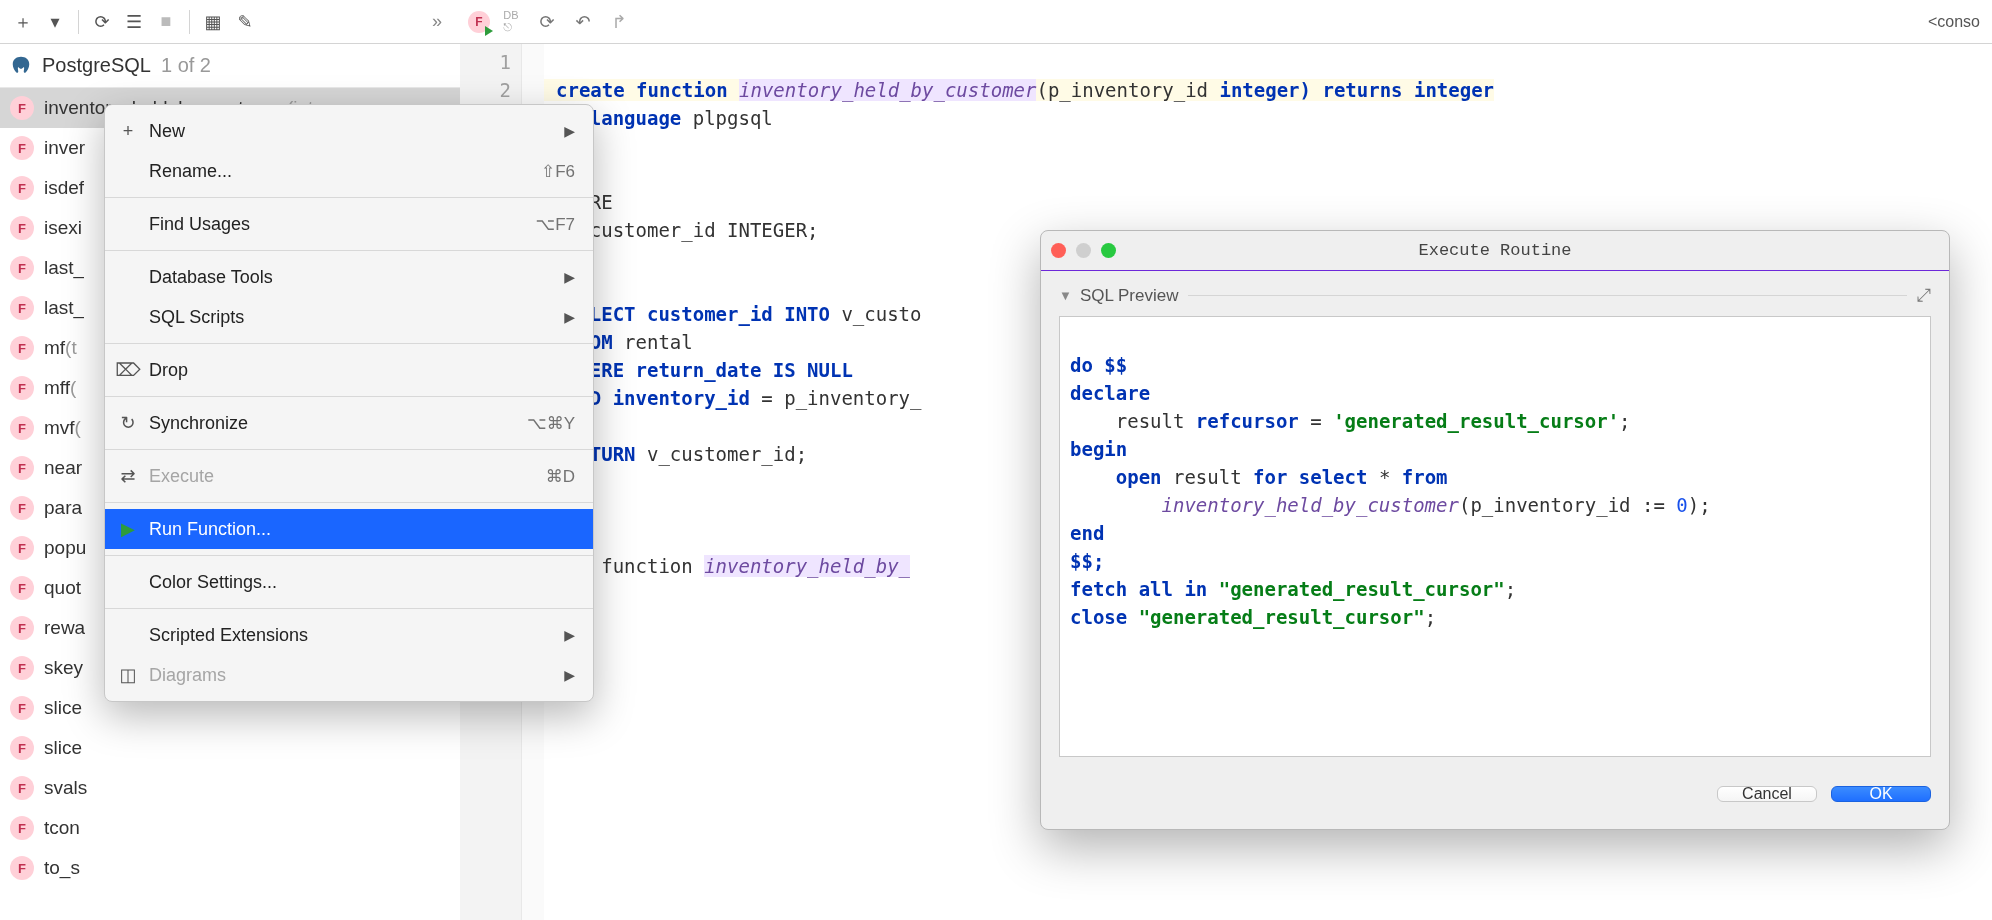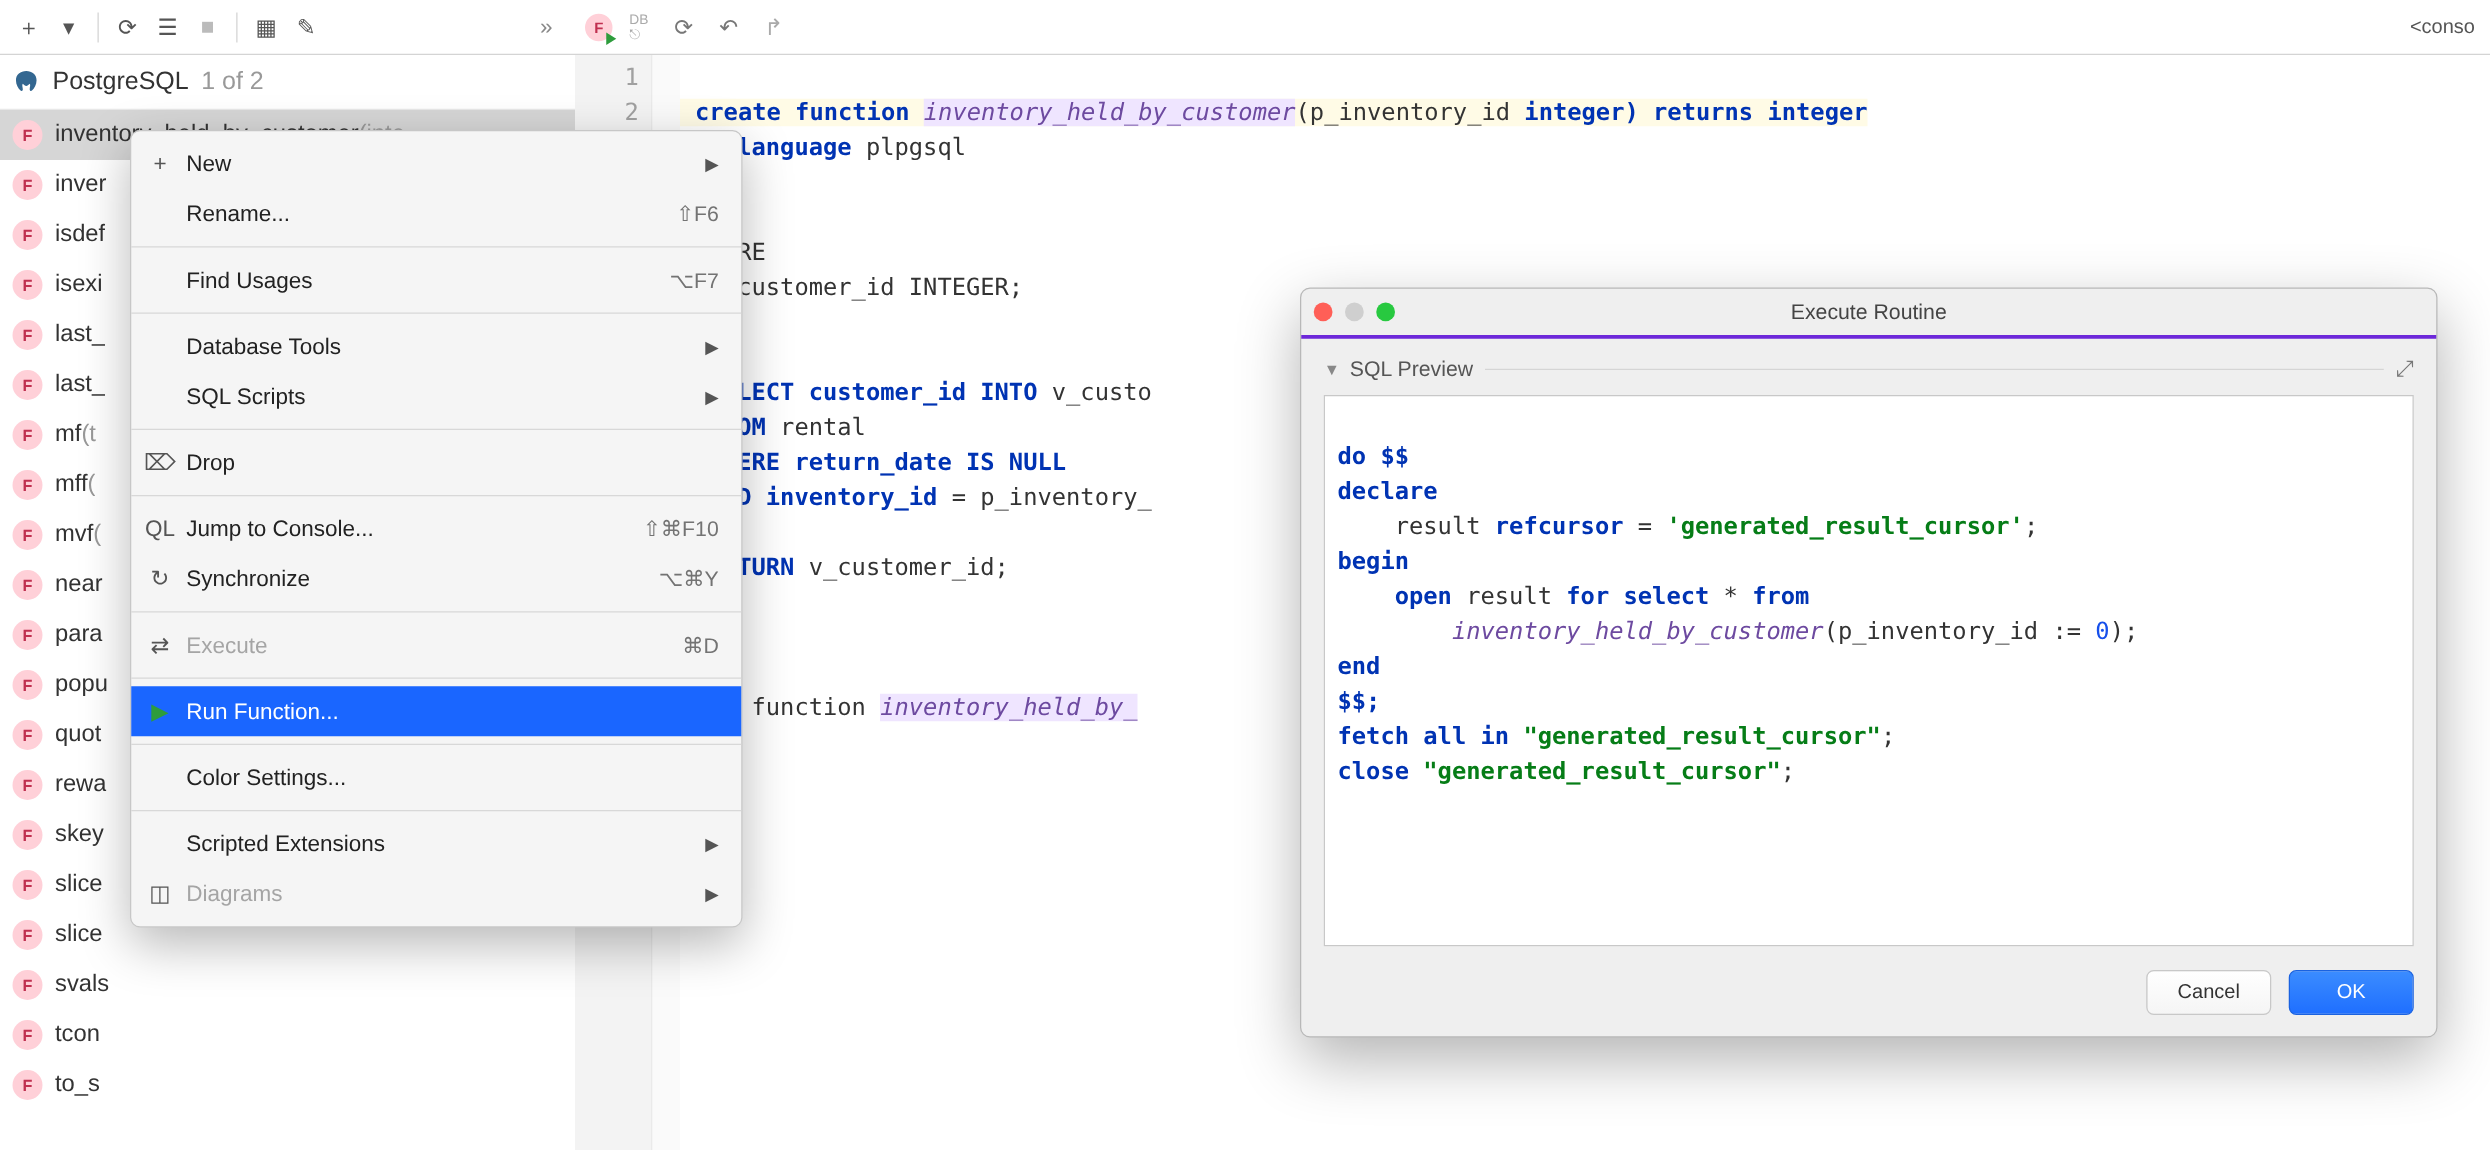--- a/index.html
+++ b/index.html
@@ -156,23 +156,24 @@
     border:1px solid #b8b8b8;
     border-radius:8px;
     box-shadow: 0 18px 50px rgba(0,0,0,0.30);
     display:flex;
     flex-direction:column;
   }
   .dialog-titlebar {
     height:40px;
     display:flex;
     align-items:center;
-    border-bottom:3px solid #6d28d9;
+    border-bottom:1px solid #6d28d9;
     padding: 0 10px;
     font-size:17px;
+    font-family:Liberation Mono, monospace;
   }
   .traffic { display:flex; gap:10px; }
   .tl { width:15px; height:15px; border-radius:50%;}
   .tl.red { background:#ff5f57;}
   .tl.yellow { background:#cfcfcf;}
   .tl.green { background:#28c940;}
   .dialog-title { position:absolute; left:0; right:0; text-align:center; pointer-events:none; color:#444;}
   .dialog-body {
     flex:1;
     padding: 14px 18px;
@@ -205,21 +206,21 @@
   .dialog-footer {
     height:58px;
     display:flex;
     align-items:center;
     justify-content:flex-end;
     gap:14px;
     padding: 0 18px 12px 0;
   }
   .btn {
     min-width:100px;
-    height:36px;
+    height:16px;
     border-radius:6px;
     border:1px solid #c8c8c8;
     background:linear-gradient(#ffffff,#f5f5f5);
     font-size:16px;
     display:flex; align-items:center; justify-content:center;
     color:#333;
   }
   .btn.primary {
     background:linear-gradient(#3b8cff,#1f6fff);
     border:1px solid #1a62e0;
@@ -394,25 +395,20 @@
       <span>SQL Scripts</span>
       <span class="sub-arrow">▶</span>
     </div>
     <div class="menu-sep"></div>
     <div class="menu-item">
       <span class="icon-slot">⌦</span>
       <span>Drop</span>
     </div>
     <div class="menu-sep"></div>
     <div class="menu-item">
-      <span class="icon-slot">QL</span>
-      <span>Jump to Console...</span>
-      <span class="shortcut">⇧⌘F10</span>
-    </div>
-    <div class="menu-item">
       <span class="icon-slot">↻</span>
       <span>Synchronize</span>
       <span class="shortcut">⌥⌘Y</span>
     </div>
     <div class="menu-sep"></div>
     <div class="menu-item disabled">
       <span class="icon-slot">⇄</span>
       <span>Execute</span>
       <span class="shortcut">⌘D</span>
     </div>

